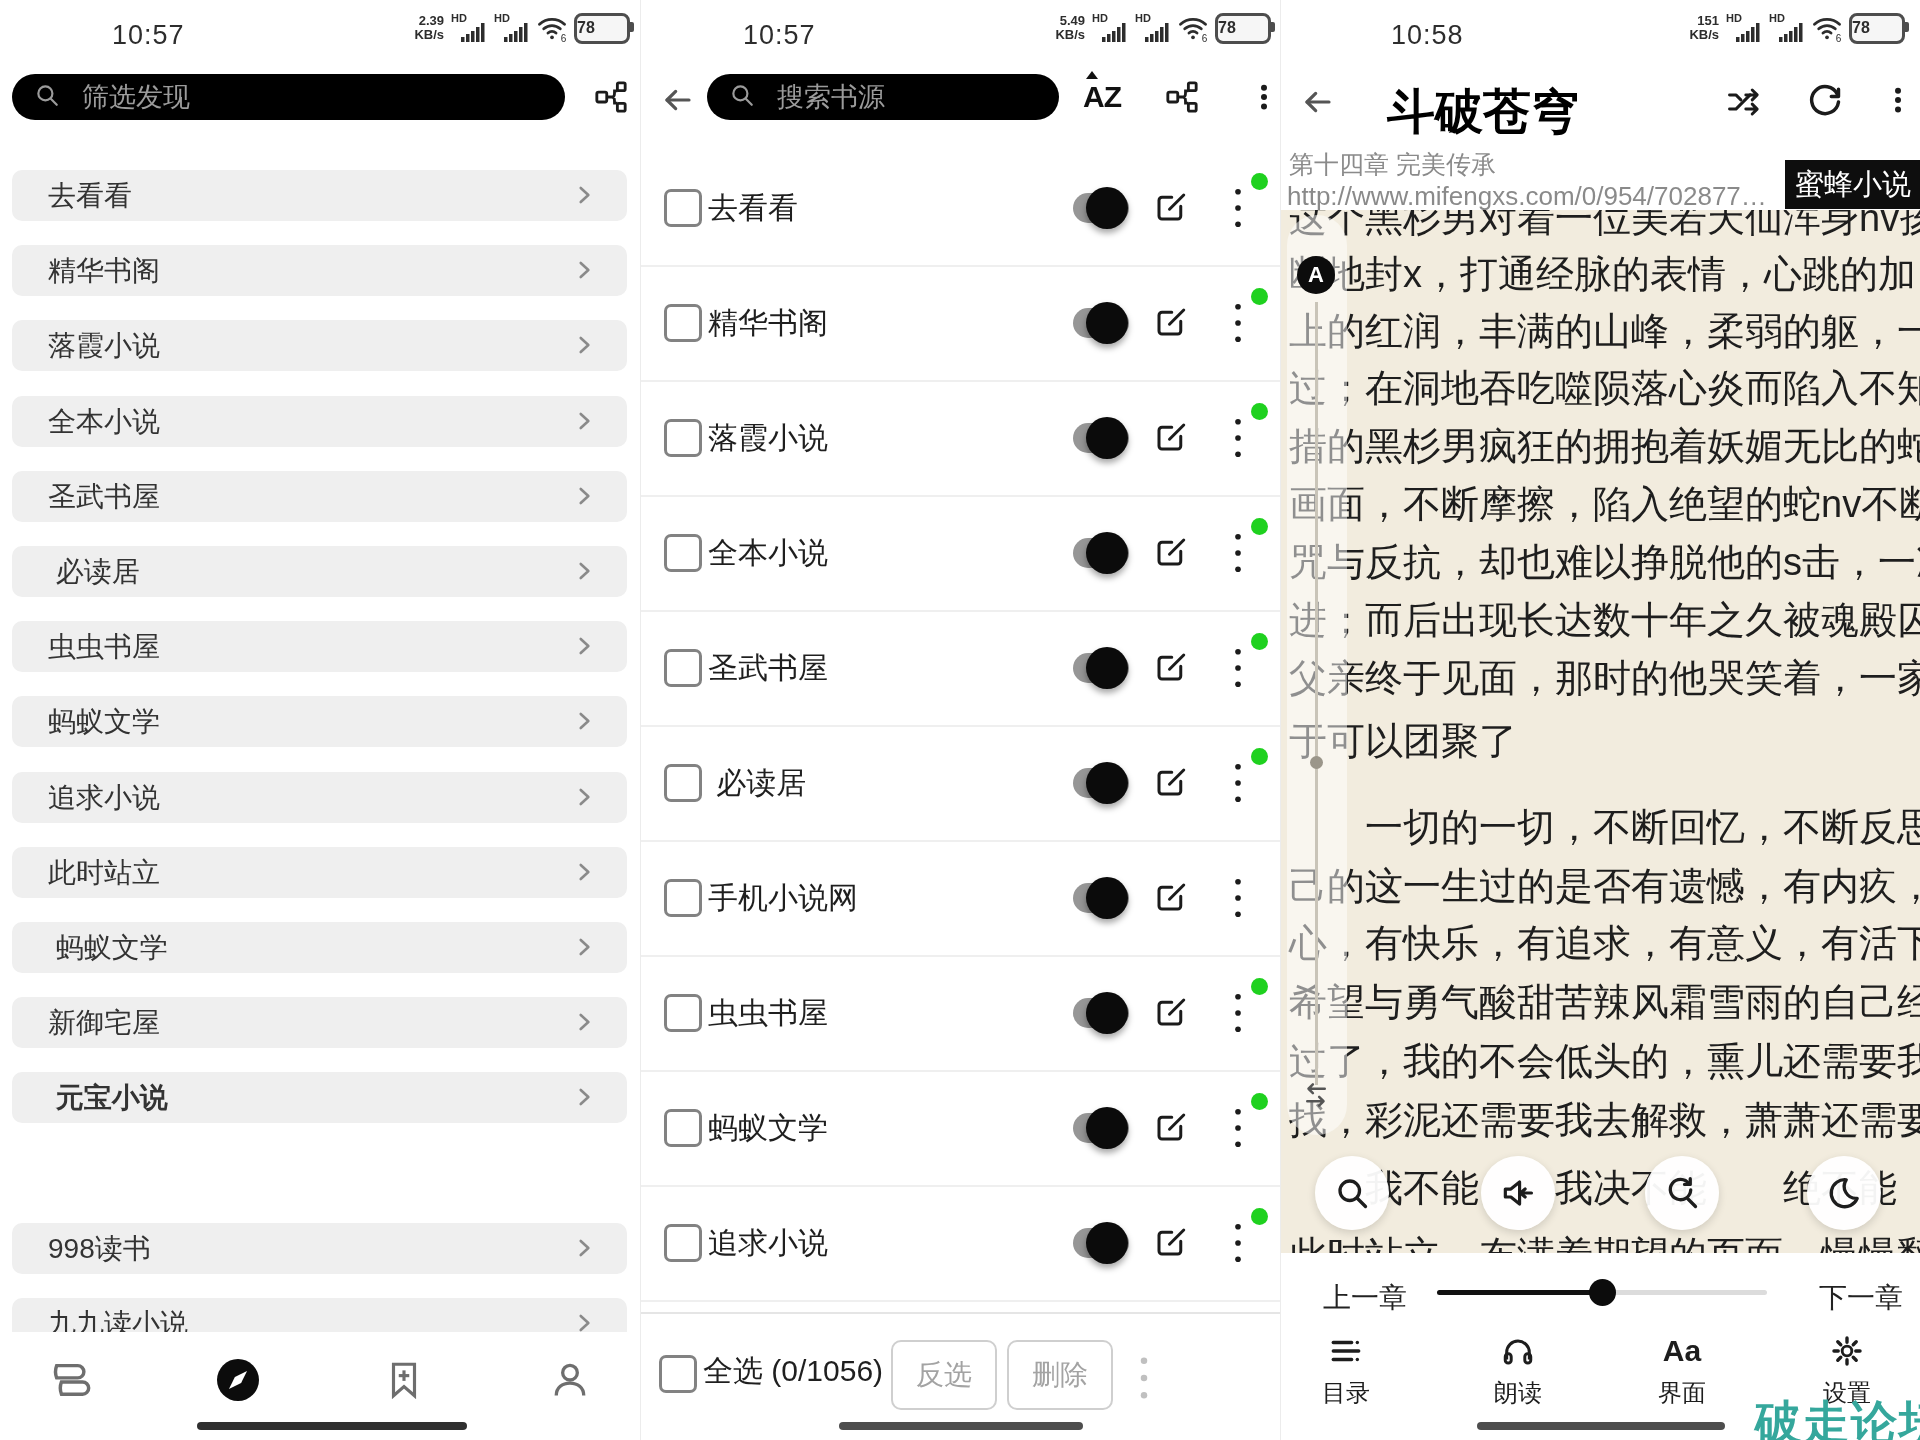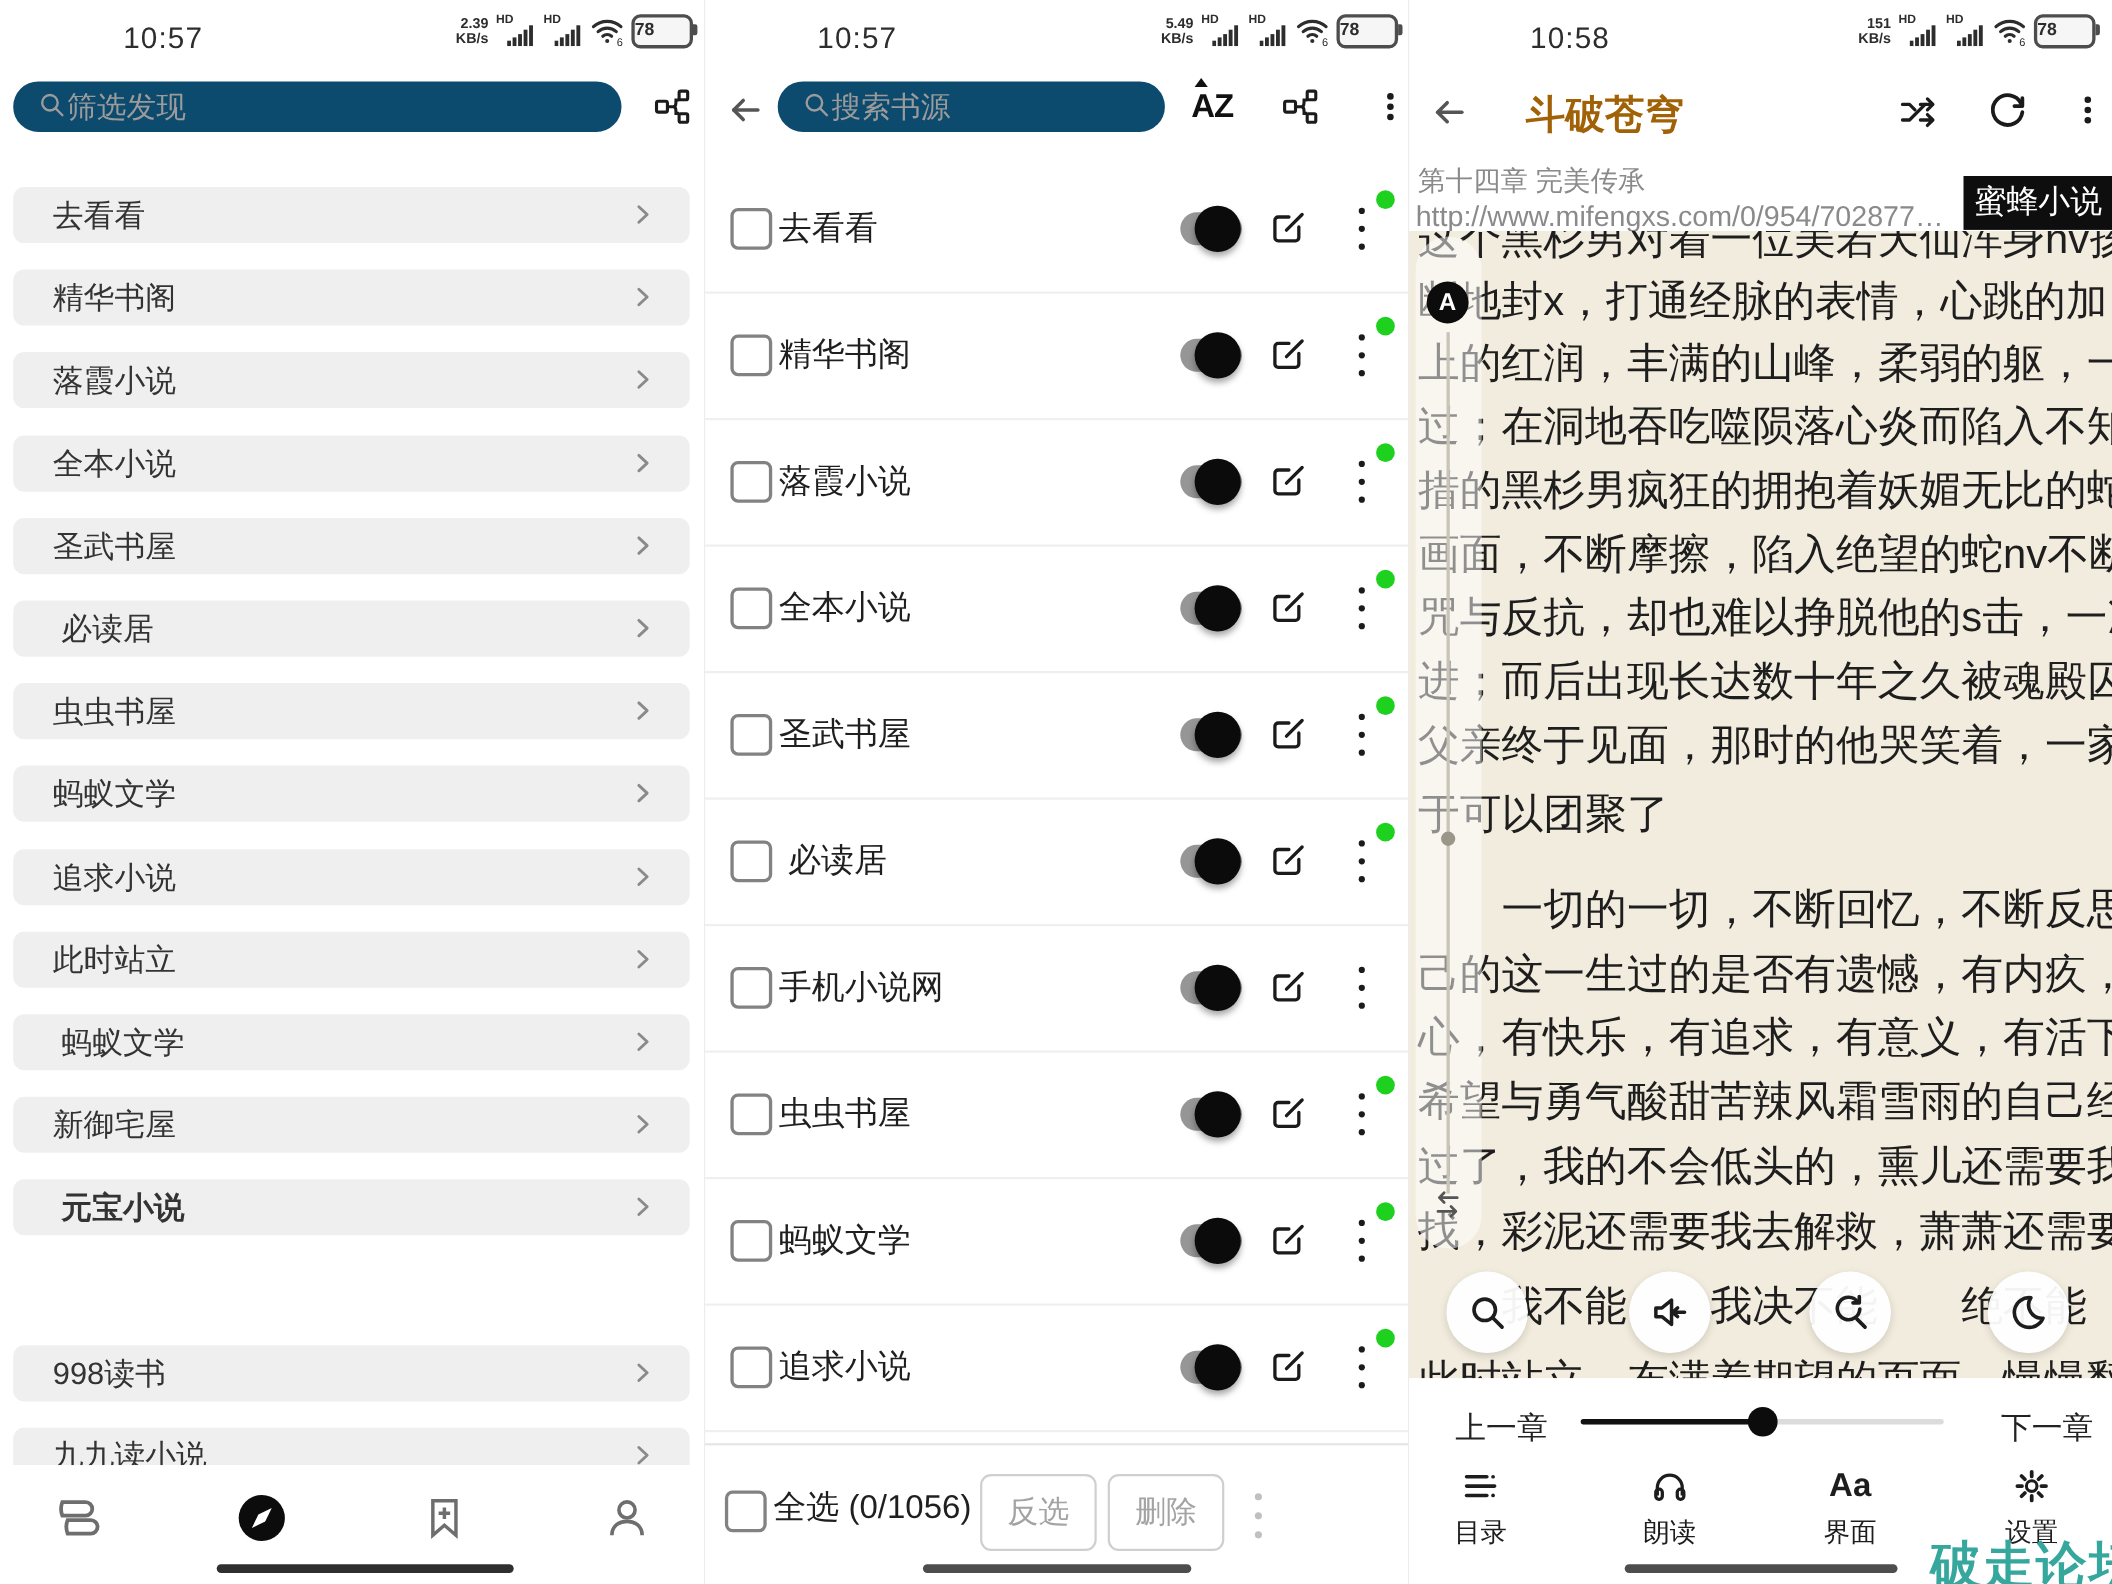--- a/index.html
+++ b/index.html
@@ -16,22 +16,22 @@
   .speed{font-size:13px;line-height:14px;font-weight:700;text-align:right;}
   .sig{position:relative;width:36px;height:32px;}
   .sig .hd{position:absolute;top:0;left:0;font-size:11px;font-weight:700;}
   .sig svg{position:absolute;bottom:2px;right:0;}
   .wifi{position:relative;width:30px;height:30px;}
   .batt{width:50px;height:25px;border:3px solid #4d4d4d;border-radius:8px;display:flex;
         align-items:center;font-size:16px;font-weight:600;position:relative;background:#f6f6f6;}
   .batt:after{content:"";position:absolute;right:-7px;top:6px;width:4px;height:10px;background:#4d4d4d;border-radius:0 2px 2px 0;}
 
   
-  .searchpill{position:absolute;top:74px;height:46px;background:#0c4a6e;border-radius:23px;
-              display:flex;align-items:center;gap:1px;padding:0 0 0 22px;box-sizing:border-box;}
+  .searchpill{position:absolute;top:74px;height:46px;background:#000000;border-radius:23px;
+              display:flex;align-items:center;gap:22px;padding:0 0 0 22px;box-sizing:border-box;}
   .searchpill .ph{font-size:27px;color:#9b9b9b;}
   .hicon{position:absolute;color:#1b1b1b;}
 
   
   .disclist{position:absolute;left:0;top:0;width:640px;height:1332px;overflow:hidden;}
   .ditem{position:absolute;left:12px;width:615px;height:51px;background:#efefef;border-radius:10px;}
   .ditem .lbl{position:absolute;left:36px;top:0;line-height:51px;font-size:28px;color:#333;white-space:pre;}
   .ditem .chev{position:absolute;right:30px;top:8px;color:#8a8a8a;}
 
   
@@ -52,21 +52,21 @@
   .kebab{position:absolute;left:584px;top:36px;color:#1b1b1b;}
   .gdot{position:absolute;left:610px;top:23px;width:17px;height:17px;border-radius:50%;}
 
   .sfooter{position:absolute;left:0;top:1312px;width:640px;height:128px;border-top:2px solid #e5e5e5;background:#fff;}
   .sfooter .cbx{left:18px;top:41px;}
   .sfooter .lbl{position:absolute;left:62px;top:0;line-height:114px;font-size:30px;color:#1f1f1f;}
   .fbtn{position:absolute;top:26px;width:102px;height:66px;border:2px solid #cfcfcf;border-radius:10px;
         background:#fff;color:#a3a3a3;font-size:28px;display:flex;align-items:center;justify-content:center;}
 
   
-  .rtitle{position:absolute;left:106px;top:80px;font-size:36px;font-weight:700;color:#a16207;}
+  .rtitle{position:absolute;left:106px;top:80px;font-size:48px;font-weight:700;color:#000000;}
   .chapline{position:absolute;left:8px;top:148px;font-size:25px;color:#8a8a8a;}
   .urlline{position:absolute;left:6px;top:181px;font-size:26px;color:#8a8a8a;white-space:nowrap;}
   .sitewm{position:absolute;right:0;top:160px;width:136px;height:49px;background:#0e0e0e;color:#fff;
           font-size:29px;line-height:49px;text-align:center;}
   .readbg{position:absolute;left:0;top:210px;width:640px;height:1043px;background:#f2ecde;overflow:hidden;}
   .rline{position:absolute;left:8px;width:626px;font-size:38px;line-height:58px;height:58px;
          color:#1e1e1e;font-weight:500;white-space:pre;}
   .strip{position:absolute;left:6px;top:5px;width:60px;height:920px;background:rgba(255,255,255,.5);border-radius:30px;}
   .abadge{position:absolute;left:16px;top:46px;width:38px;height:38px;border-radius:50%;background:#0c0c0c;
           color:#fff;font-size:22px;font-weight:700;display:flex;align-items:center;justify-content:center;}

